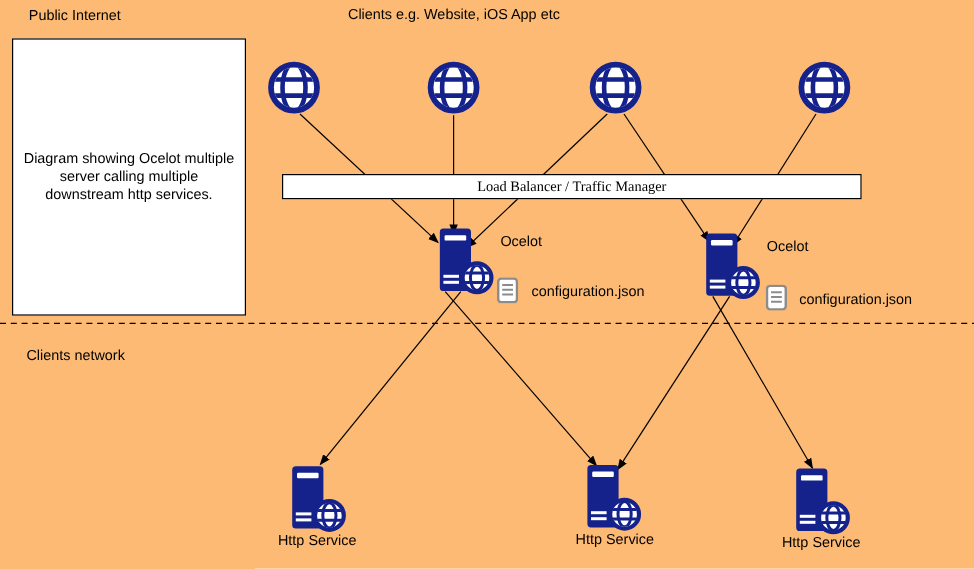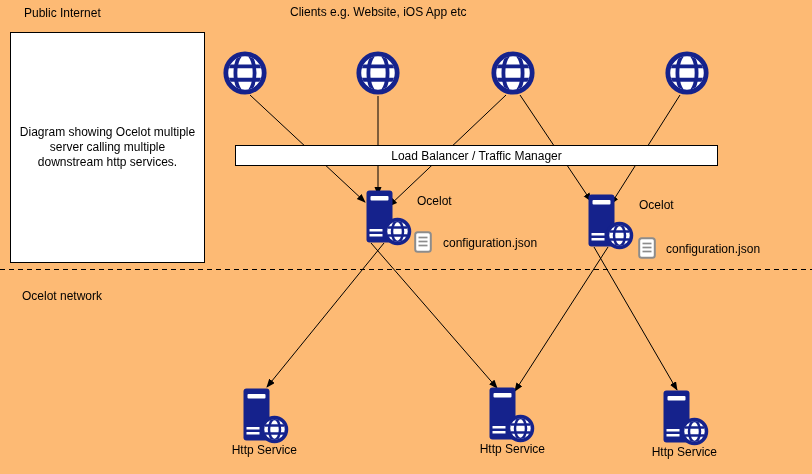--- a/index.html
+++ b/index.html
@@ -5,21 +5,21 @@
   html,body{margin:0;padding:0;background:#fff;}
   body{width:812px;height:474px;font-family:"Liberation Sans",sans-serif;color:#000;}
   .diagram{position:relative;width:812px;height:474px;overflow:hidden;background:#fdba74;}
   .edges{position:absolute;left:0;top:0;width:812px;height:474px;}
   .abs{position:absolute;}
   .lbl{font-size:12px;line-height:14px;white-space:nowrap;}
   .desc-box{left:10px;top:32px;width:181px;height:229px;border:1px solid #000;background:#fff;
             display:flex;align-items:center;justify-content:center;text-align:center;
             font-size:12px;line-height:15px;padding:0 6px;}
   .lb-box{left:235px;top:145px;width:481px;height:19px;border:1px solid #000;background:#fff;
-          display:flex;align-items:center;justify-content:center;font-size:12px;}
+          display:flex;align-items:center;justify-content:center;font-size:12px;font-family:Liberation Serif, serif;}
   .svc-label{font-size:12px;line-height:13px;text-align:right;width:80px;white-space:normal;}
   .navy-fill{fill:var(--node-blue,#15228C);}
   .navy-stroke{stroke:var(--node-blue,#15228C);}
   .gray-stroke{stroke:var(--doc-gray,#8C8C8C);}
   .edge{stroke:var(--line-black,#000);stroke-width:1;fill:none;}
   .dashline{stroke:var(--line-black,#000);stroke-width:1;stroke-dasharray:5 4;}
 </style>
 </head>
 <body>
 
@@ -117,21 +117,21 @@
     </svg>
   <div class="abs lbl" style="left:639px;top:198px;">Ocelot</div>
   <svg class="abs" style="left:638px;top:237px;" width="18" height="22">
       <use href="#sym-doc"></use>
     </svg>
   <div class="abs lbl" style="left:666px;top:242px;">configuration.json</div>
 
   <svg class="abs" style="left:0;top:0;" width="812" height="474">
     <line class="dashline" x1="0" y1="269.5" x2="812" y2="269.5"></line>
   </svg>
-  <div class="abs lbl" style="left:22px;top:289px;">Ocelot network</div>
+  <div class="abs lbl" style="left:22px;top:289px;">Clients network</div>
 
   <svg class="abs" style="left:243px;top:388px;" width="46" height="56">
       <use href="#sym-server"></use>
     </svg>
   <div class="abs svc-label" style="left:217px;top:444px;">Http Service</div>
 
   <svg class="abs" style="left:489px;top:387px;" width="46" height="56">
       <use href="#sym-server"></use>
     </svg>
   <div class="abs svc-label" style="left:465px;top:443px;">Http Service</div>

